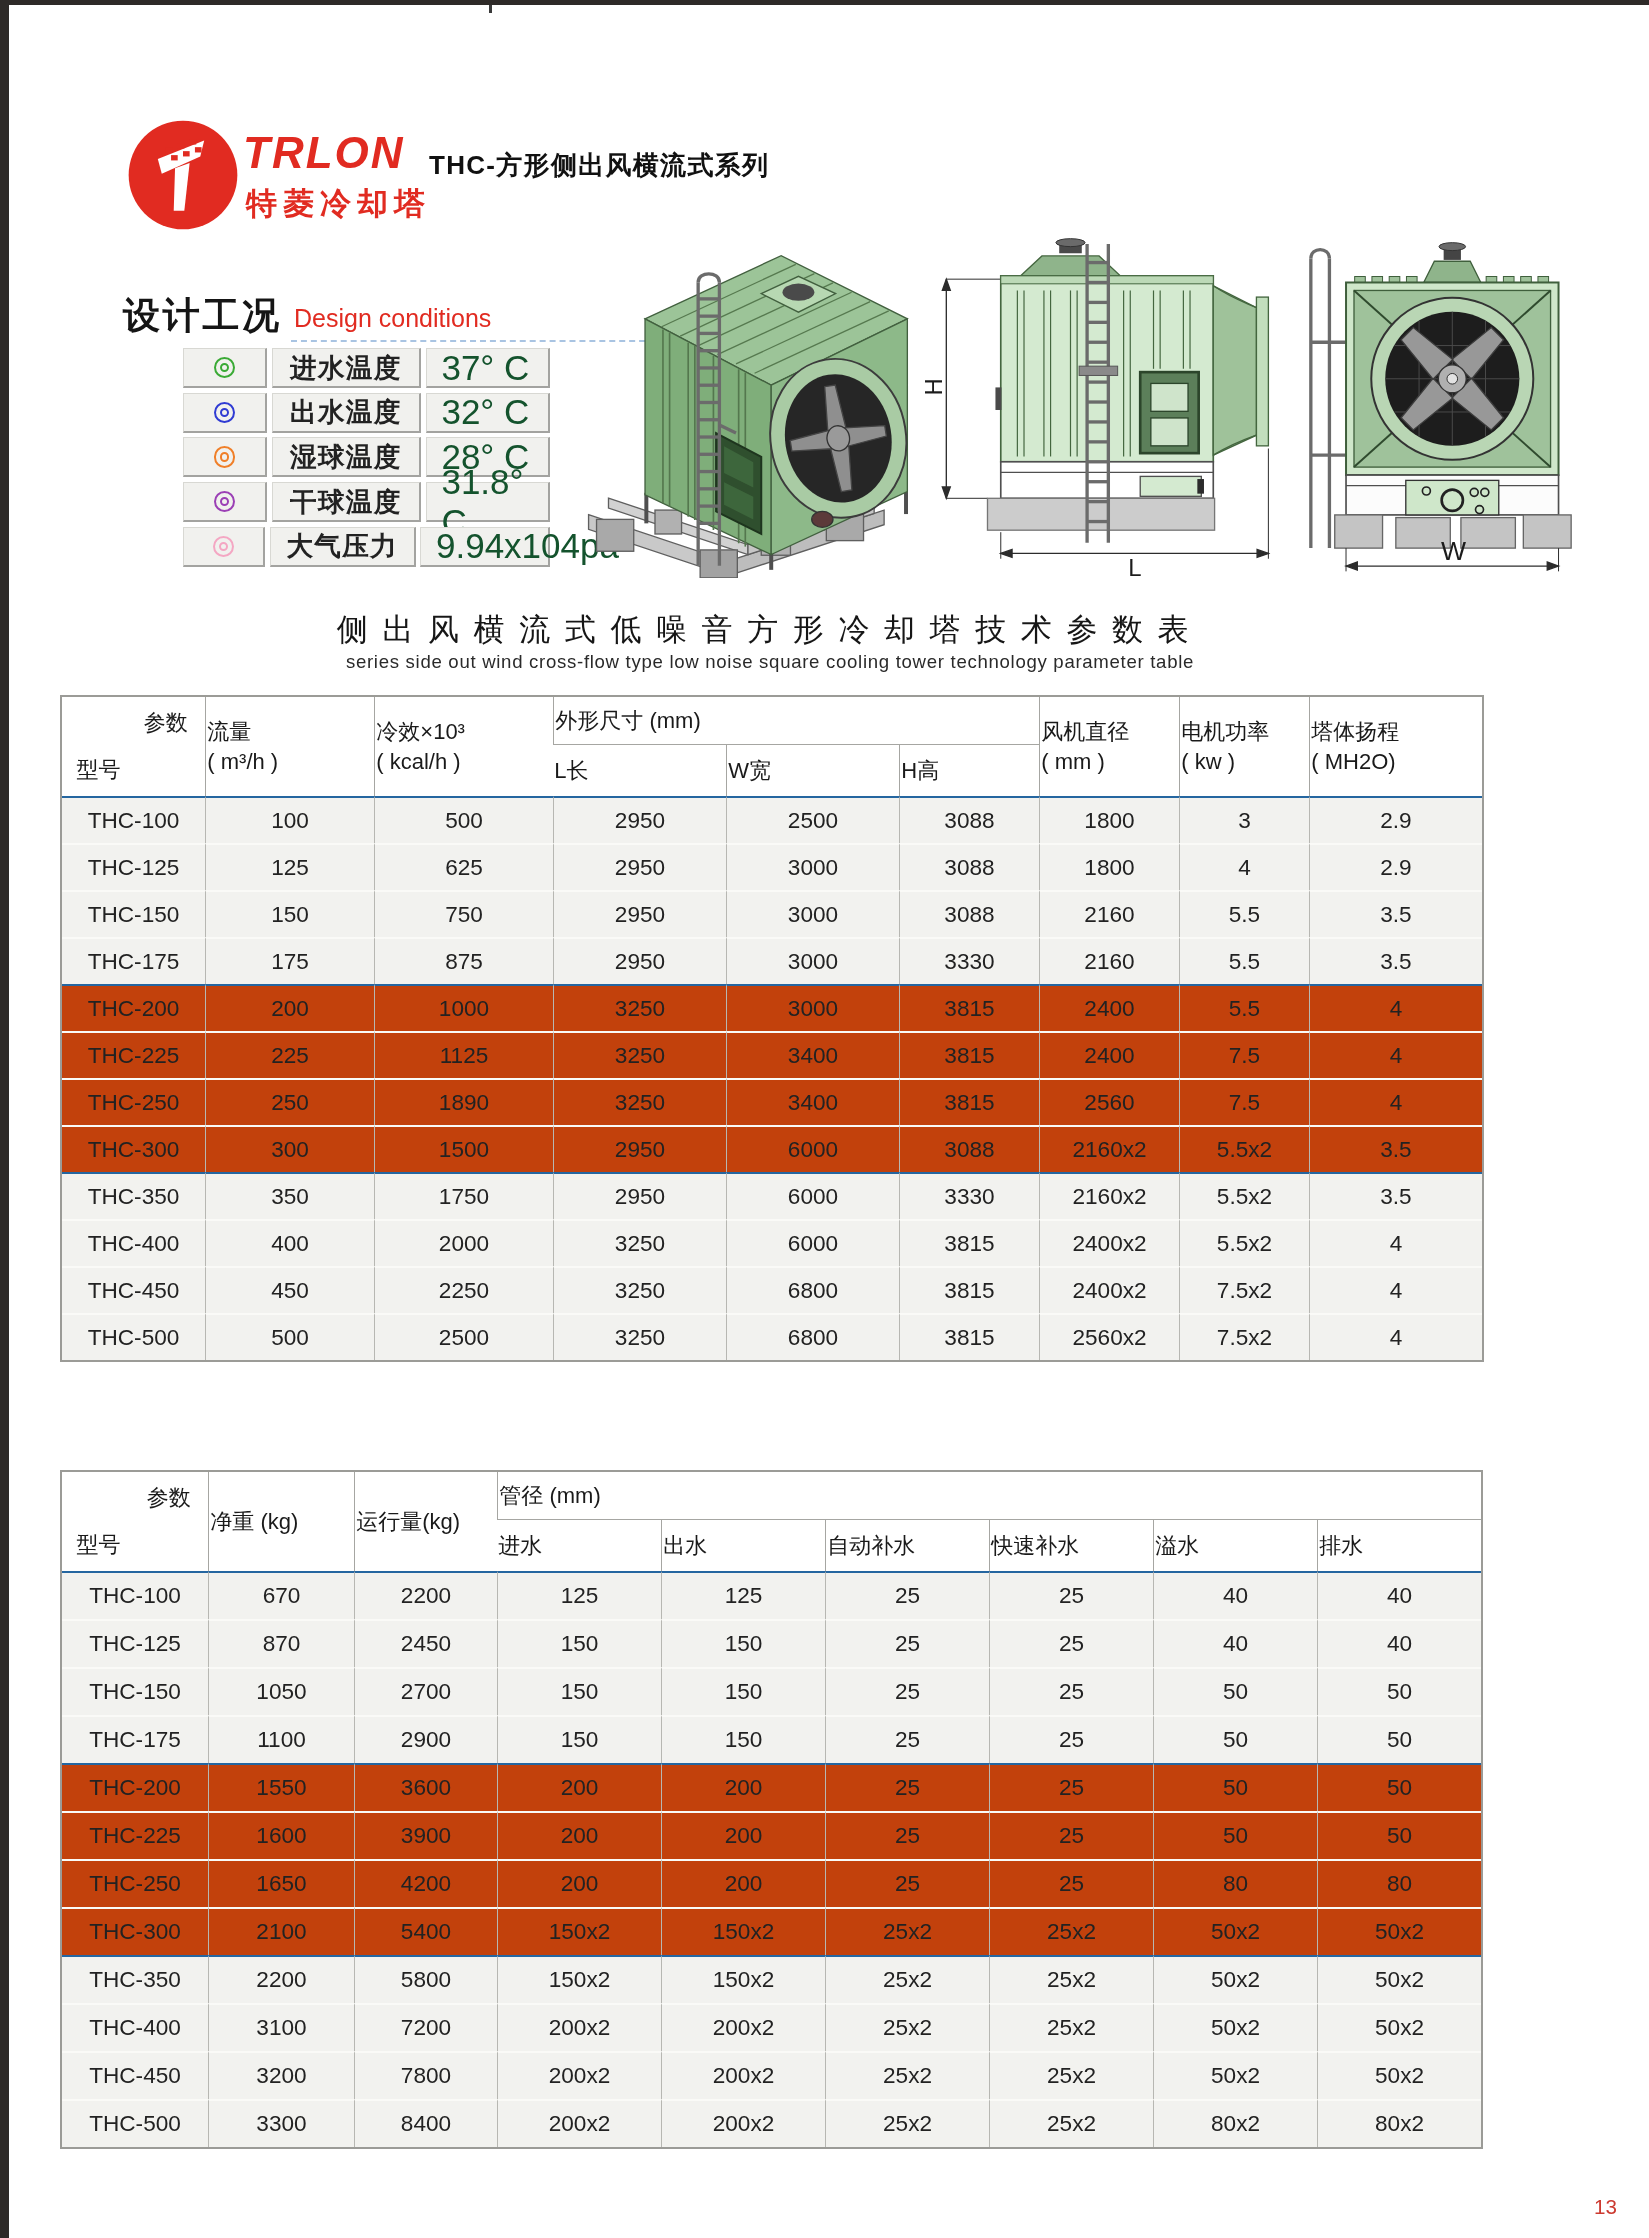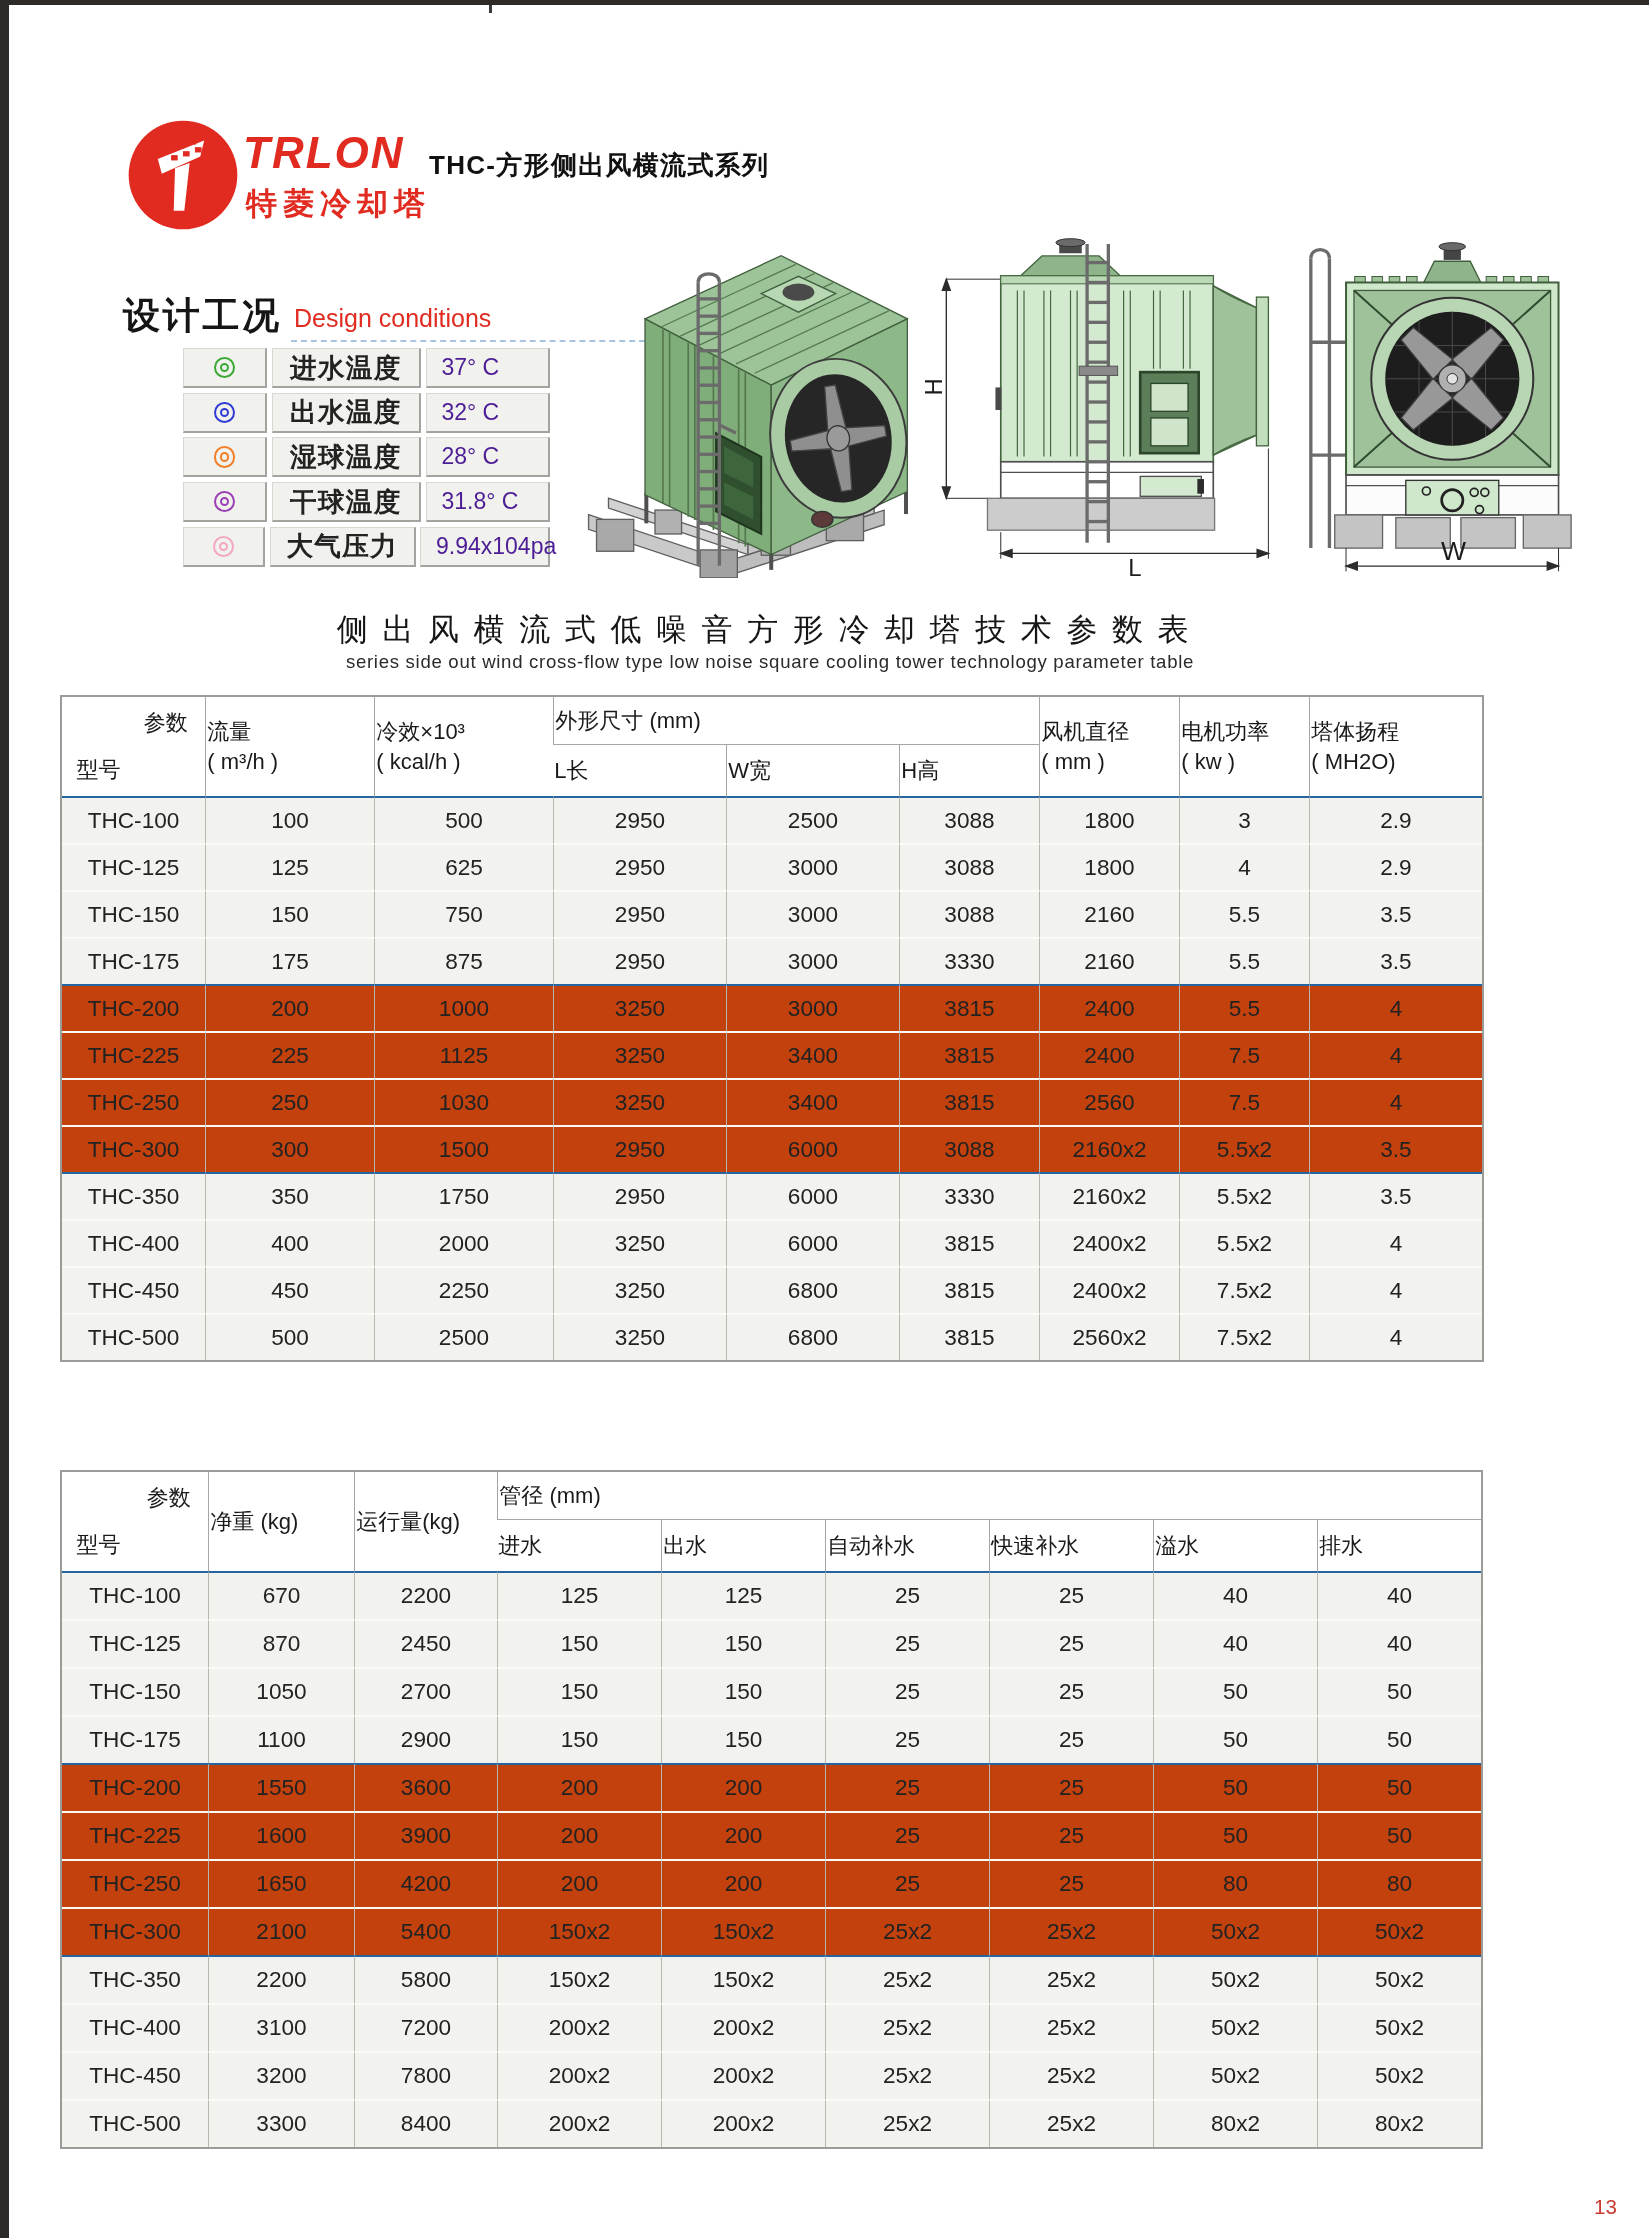--- a/index.html
+++ b/index.html
@@ -20,21 +20,21 @@
   .dc-heading-zh{position:absolute;left:123px;top:291px;font-size:37px;font-weight:bold;color:#151515;letter-spacing:2.7px;}
   .dc-heading-en{position:absolute;left:294px;top:304px;font-size:25px;color:#e12b21;}
   .dc-underline{position:absolute;left:291px;top:340px;width:374px;border-bottom:2px dashed #a9c4e2;}
   .dc-sketch{position:absolute;left:675px;top:261px;width:179px;height:120px;}
   .dc-table{position:absolute;left:183px;top:348px;width:367px;}
   .dc-row{display:flex;margin-bottom:4.7px;}
   .dc-cell{background:#f1f1ee;border:0.7px solid #d8d8d3;border-right:2px solid #a3a3a0;
            border-bottom:2px solid #a3a3a0;height:37px;display:flex;align-items:center;justify-content:center;}
   .dc-ic{width:85px;margin-right:4.7px;}
   .dc-label{width:154px;margin-right:4.7px;font-size:26.6px;font-weight:bold;color:#222;letter-spacing:1.3px;}
-  .dc-value{width:112px;justify-content:flex-start;padding-left:14.6px;font-size:23px;color:#4c1d95;}
+  .dc-value{width:112px;justify-content:flex-start;padding-left:14.6px;font-size:35px;color:#14532d;}
   .dc-ring{display:inline-flex;align-items:center;justify-content:center;width:17.3px;height:17.3px;
            border:2.7px solid #888;border-radius:50%;}
   .dc-dot{width:5.3px;height:5.3px;border:2px solid #888;border-radius:50%;}
 
   
   .illu{position:absolute;}
 
   
   .sec-title{position:absolute;left:60px;top:609px;width:1420px;text-align:center;font-size:31px;color:#161616;
              letter-spacing:14.6px;}
@@ -520,21 +520,21 @@
           <td>3250</td>
           <td>3400</td>
           <td>3815</td>
           <td>2400</td>
           <td>7.5</td>
           <td>4</td>
         </tr>
         <tr class="dark">
           <td>THC-250</td>
           <td>250</td>
-          <td>1030</td>
+          <td>1890</td>
           <td>3250</td>
           <td>3400</td>
           <td>3815</td>
           <td>2560</td>
           <td>7.5</td>
           <td>4</td>
         </tr>
         <tr class="dark">
           <td>THC-300</td>
           <td>300</td>

